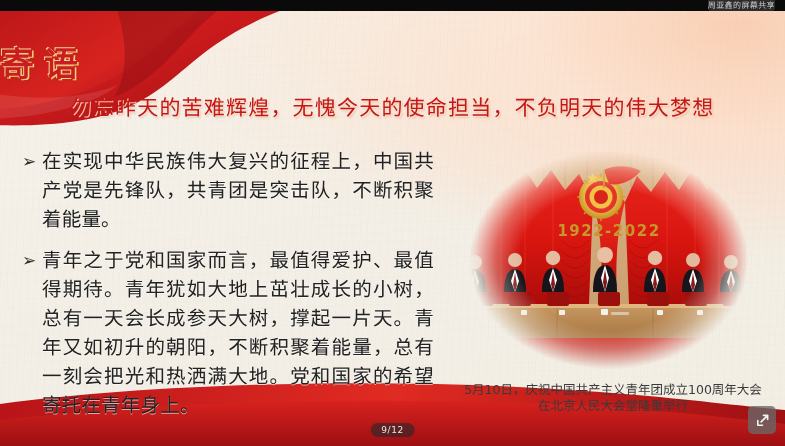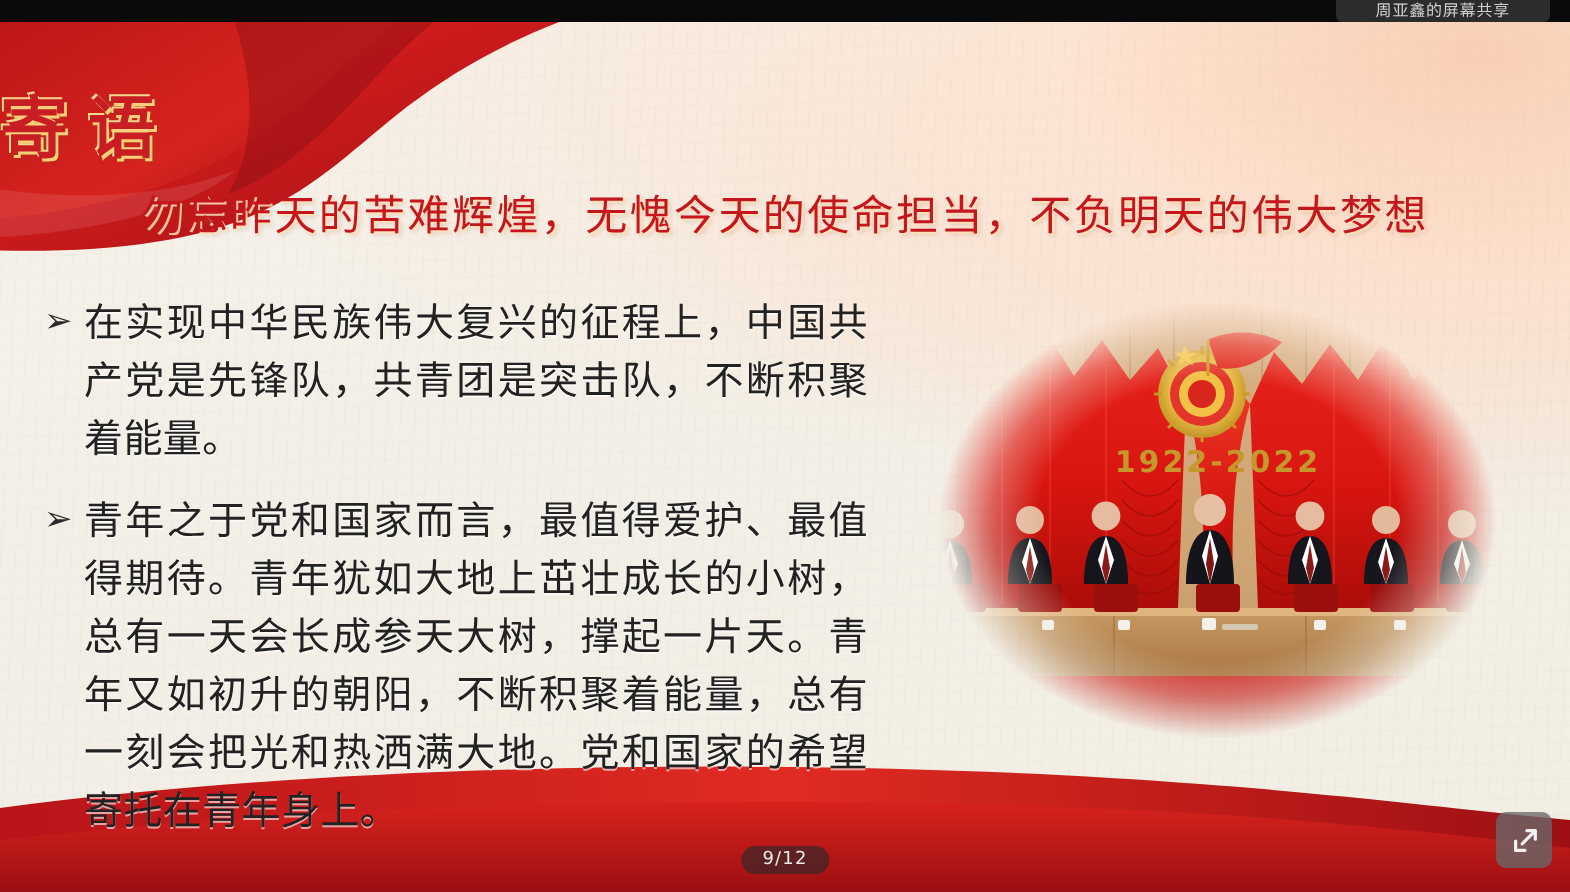--- a/index.html
+++ b/index.html
@@ -10,21 +10,21 @@
   }
   #app{position:absolute;inset:0;width:785px;height:446px;background:#000;overflow:hidden;}
 
   
   .topbar{
     position:absolute;top:0;left:0;width:785px;height:11px;
     background:#0a0a0a;z-index:60;
   }
   .topbar-label{
     position:absolute;top:0;right:10px;height:11px;line-height:11px;
-    padding:0 20px;background:#2c2c2c;color:#cfcfcf;
+    padding:0 0;background:#2c2c2c;color:#cfcfcf;
     font-size:8px;letter-spacing:.4px;border-radius:0 0 3px 3px;
     white-space:nowrap;
   }
 
   
   .slide{
     position:absolute;top:11px;left:0;width:785px;height:435px;
     overflow:hidden;
     background:
       radial-gradient(ellipse 120% 80% at 78% 8%, #fde4d2 0%, rgba(253,228,210,0) 55%),
@@ -358,20 +358,21 @@
             <rect x="140" y="165" width="7" height="6" rx="1"></rect>
             <rect x="196" y="166" width="6" height="5" rx="1"></rect>
             <rect x="236" y="166" width="6" height="5" rx="1"></rect>
             <rect x="272" y="166" width="6" height="5" rx="1"></rect>
           </g>
           <rect x="150" y="168" width="18" height="3" rx="1" fill="#d9d3c6" opacity=".8"></rect>
         </svg>
       </div>
     </div>
 
+    <div class="caption">5月10日，庆祝中国共产主义青年团成立100周年大会在北京人民大会堂隆重举行</div>
 
     <svg class="wave-bottom" viewBox="0 0 785 70" preserveAspectRatio="none">
       <defs>
         <linearGradient id="wv1" x1="0" y1="0" x2="0" y2="1">
           <stop offset="0%" stop-color="#d8221e"></stop>
           <stop offset="100%" stop-color="#9c0f12"></stop>
         </linearGradient>
         <linearGradient id="wv2" x1="0" y1="0" x2="1" y2="0">
           <stop offset="0%" stop-color="#b81419"></stop>
           <stop offset="50%" stop-color="#e02b22"></stop>

